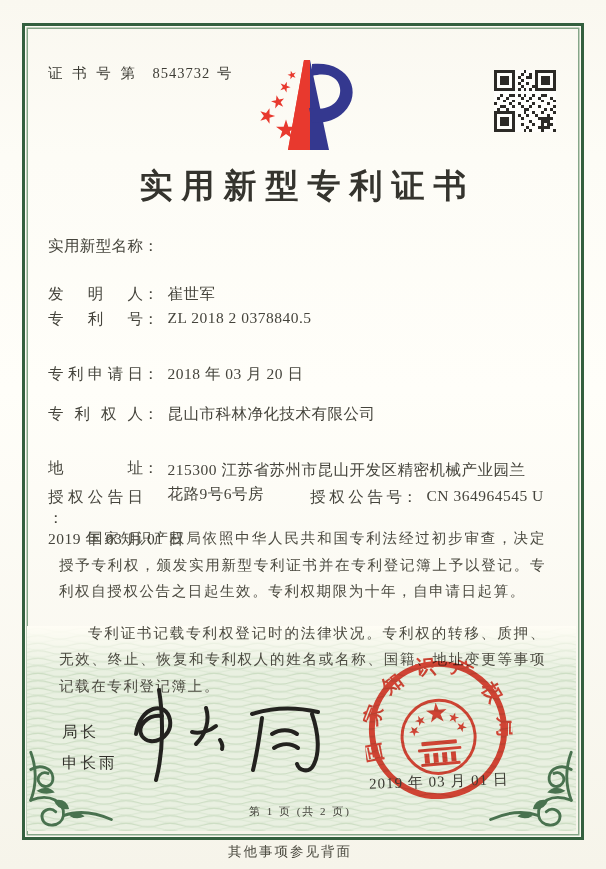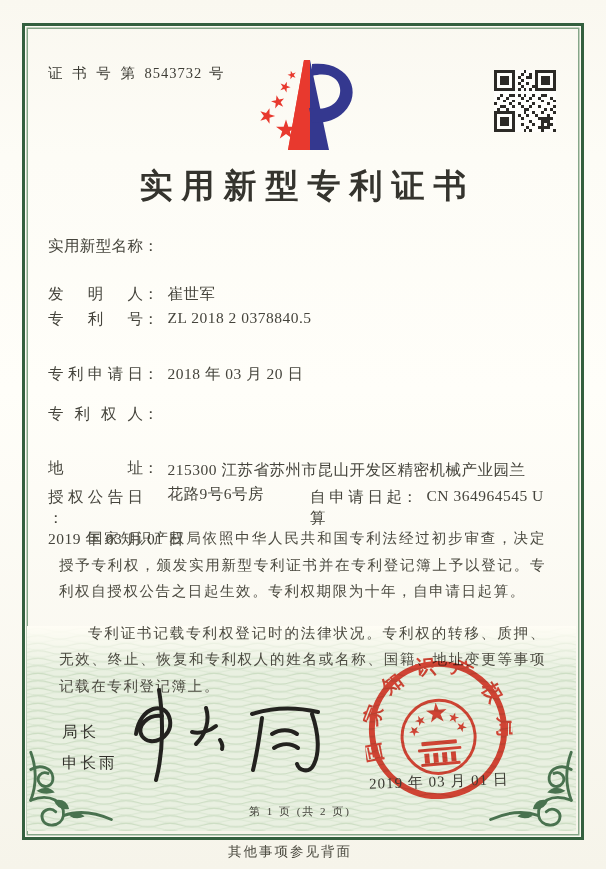--- a/index.html
+++ b/index.html
@@ -17,21 +17,21 @@
     box-shadow:inset 0 0 0 1.5px #fdfcf4, inset 0 0 0 3px #86a689;
     background:transparent;
   }
   
   .band{position:absolute;left:27px;top:626px;width:549px;height:205px;z-index:1;}
   .band svg{display:block;width:100%;height:100%;}
   .band-fade{position:absolute;left:0;top:0;width:100%;height:46px;
     background:linear-gradient(180deg,#fffdf5 0%,rgba(255,253,245,0) 100%);}
   .txt{position:absolute;z-index:3;}
   .cert-no{left:48px;top:64px;font-size:14.5px;letter-spacing:3px;color:#3e3d36;}
-  .cert-no .num{letter-spacing:1px;}
+  .cert-no .num{letter-spacing:1px;margin-left:8px;}
   .logo{left:248px;top:56px;width:118px;height:102px;}
   .qr{left:494px;top:70px;width:62px;height:62px;}
   .title{left:0;top:164px;width:606px;text-align:center;font-size:33px;font-weight:600;
     letter-spacing:9px;text-indent:9px;color:#35342e;}
   .fields{left:48px;top:236px;width:520px;font-size:15.5px;}
   .frow{position:absolute;left:0;display:flex;align-items:flex-start;}
   .flabel{display:inline-block;width:95px;text-align:justify;text-align-last:justify;
     -moz-text-align-last:justify;text-justify:inter-character;flex:none;}
   .fcolon{flex:none;margin-right:9px;}
   .fvalue{letter-spacing:0.5px;}
@@ -167,32 +167,33 @@
       <span class="fvalue">ZL 2018 2 0378840.5</span>
     </div>
     <div class="frow r4">
       <span class="flabel">专利申请日</span>
         <span class="fcolon">：</span>
       <span class="fvalue">2018 年 03 月 20 日</span>
     </div>
     <div class="frow r5">
       <span class="flabel">专利权人</span>
         <span class="fcolon">：</span>
+      <span class="fvalue">昆山市科林净化技术有限公司</span>
     </div>
     <div class="frow r6">
       <span class="flabel">地址</span>
         <span class="fcolon">：</span>
       <span class="fvalue wrap">215300 江苏省苏州市昆山开发区精密机械产业园兰花路9号6号房</span>
     </div>
     <div class="frow r7" style="width:520px;flex-direction:column;">
       <span class="flabel">授权公告日</span>
         <span class="fcolon">：</span>
       <span class="fvalue">2019 年 03 月 01 日</span>
       <span class="grant-right">
-        <span class="flabel">自申请日起算</span>
+        <span class="flabel">授权公告号</span>
           <span class="fcolon">：</span>
         <span class="fvalue">CN 364964545 U</span>
       </span>
     </div>
   </div>
 
   <div class="txt body-text">
     <p>国家知识产权局依照中华人民共和国专利法经过初步审查，决定授予专利权，颁发实用新型专利证书并在专利登记簿上予以登记。专利权自授权公告之日起生效。专利权期限为十年，自申请日起算。</p>
     <p>专利证书记载专利权登记时的法律状况。专利权的转移、质押、无效、终止、恢复和专利权人的姓名或名称、国籍、地址变更等事项记载在专利登记簿上。</p>
   </div>

